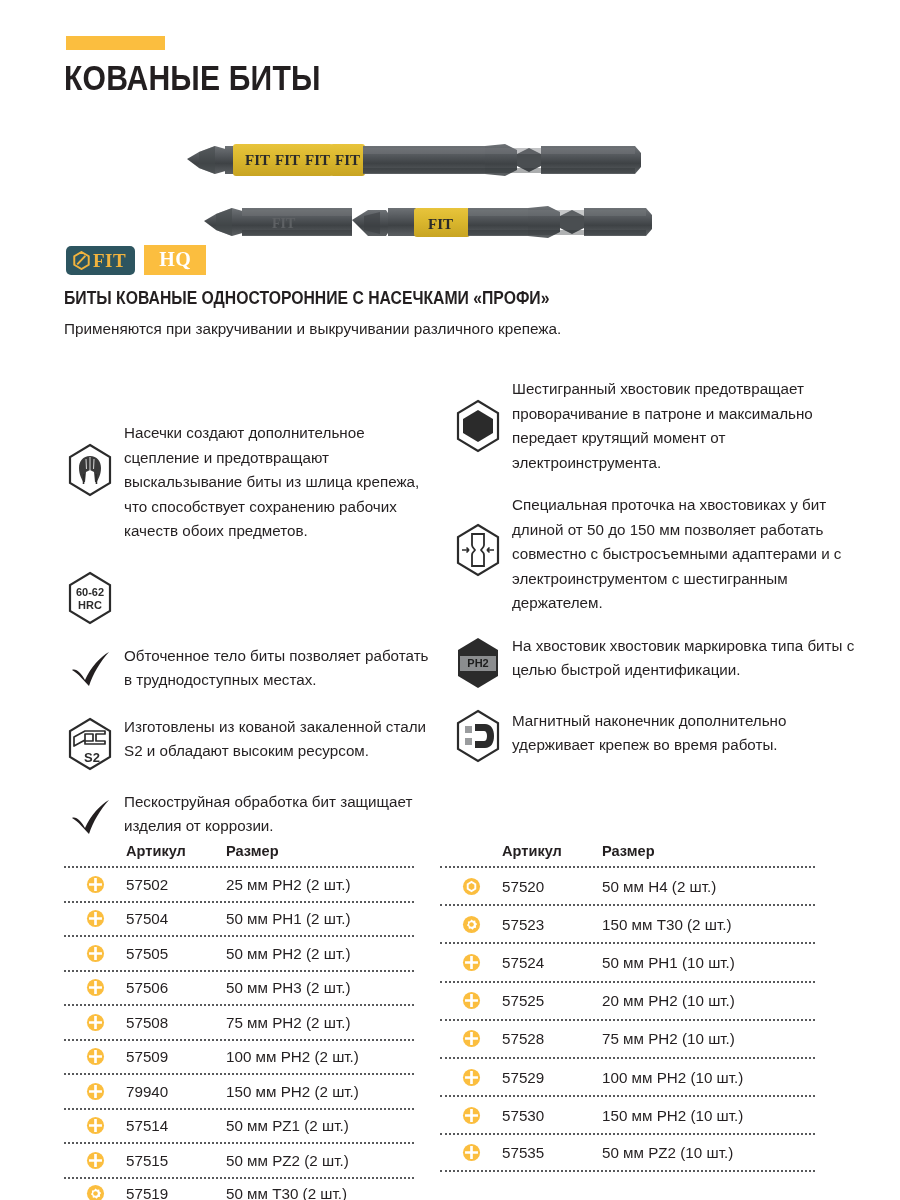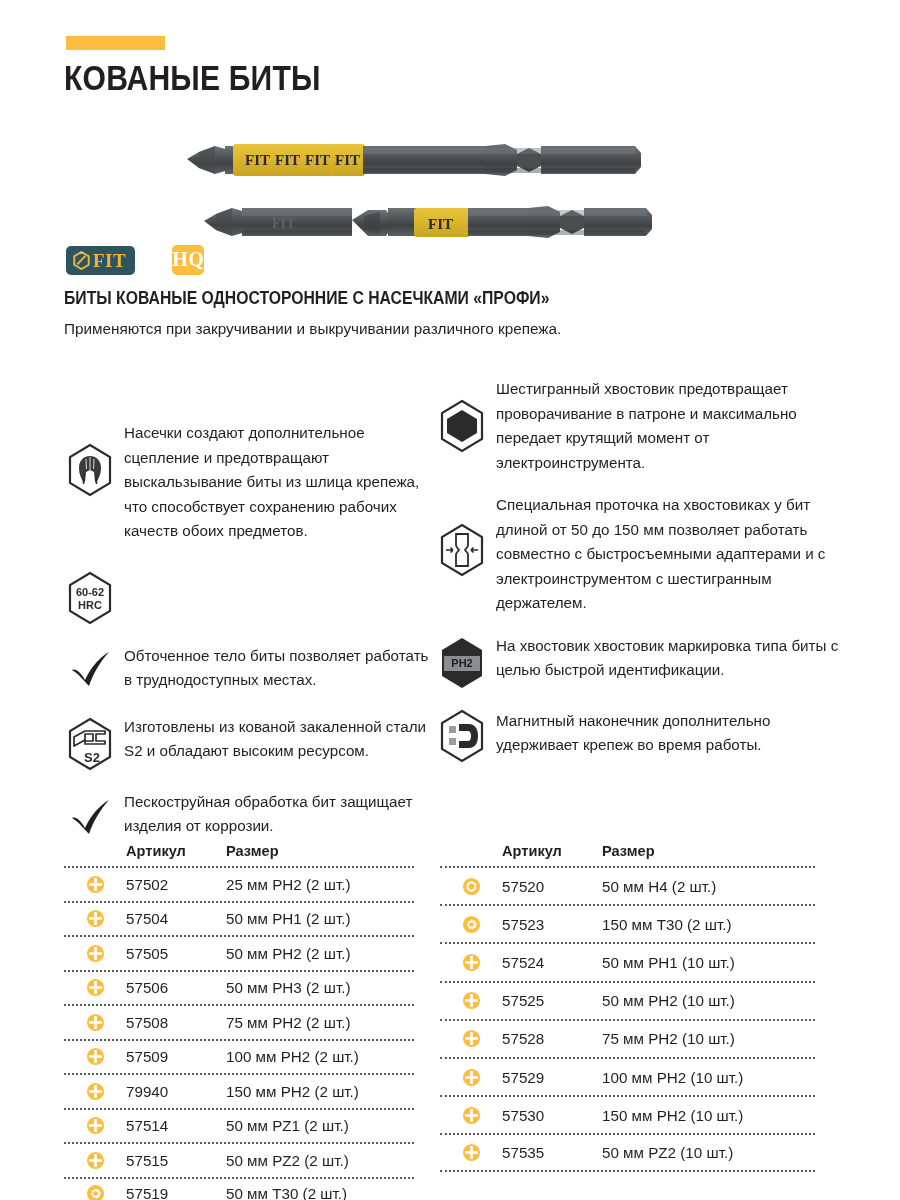--- a/index.html
+++ b/index.html
@@ -40,45 +40,44 @@
     padding: 5px 9px 5px 7px;
     display: flex; align-items: center; gap: 3px;
   }
   .badge-fit .hexmark { width: 17px; height: 19px; display:block; }
   .badge-fit .fit-text {
     color: #f2b33d; font-size: 19px; font-weight: 700;
     letter-spacing: 0.5px; line-height: 19px;
     font-family: "Liberation Serif", serif;
   }
   .badge-hq {
-    background: #fbbe3f; border-radius: 5px;
-    padding: 4px 0 5px; color: #ffffff;
+    background: #fbbe3f; border-radius: 0;
+    padding: 4px 15px 5px; color: #ffffff;
     font-size: 20px; font-weight: 700; line-height: 21px;
     font-family: "Liberation Serif", serif;
     letter-spacing: 0.5px;
-    margin-left: 28px;
   }
 
   
   .subtitle {
     position: absolute; left: 64px; top: 288px;
     font-size: 17.5px; font-weight: 700; color: #231f20;
     transform: scaleX(0.9); transform-origin: left center;
     white-space: nowrap;
   }
   .lead {
     position: absolute; left: 64px; top: 320px;
     font-size: 15.3px; color: #231f20; white-space: nowrap;
   }
 
   
   .features { position: absolute; top: 376px; left: 0; width: 900px; }
   .col { position: absolute; top: 0; }
   .col-left { left: 64px; width: 375px; margin-top: 44px; }
-  .col-right { left: 436px; width: 415px; }
+  .col-right { left: 452px; width: 415px; }
   .feature { display: flex; align-items: flex-start; margin-bottom: 17px; }
   .feature .ficon {
     flex: 0 0 52px; width: 52px; height: 56px;
     display: flex; align-items: center; justify-content: center;
     margin-right: 8px;
   }
   .feature .ftext {
     font-size: 15.2px; line-height: 24.5px; color: #231f20; padding-top: 1px;
   }
   .feat-l0 .ficon { margin-top: 22px; }
@@ -450,21 +449,21 @@
           <div class="td-size">50 мм PH1 (10 шт.)</div>
         </div>
         <div class="trow">
           <div class="td-icon">
             <svg width="19" height="19" viewBox="0 0 20 20">
               <circle cx="10" cy="10" r="9" fill="#fbbe3f"></circle>
               <path d="M8.6 3.2 L11.4 3.2 L11.4 8.6 L16.8 8.6 L16.8 11.4 L11.4 11.4 L11.4 16.8 L8.6 16.8 L8.6 11.4 L3.2 11.4 L3.2 8.6 L8.6 8.6 Z" fill="#ffffff"></path>
             </svg>
           </div>
           <div class="td-art">57525</div>
-          <div class="td-size">50 мм PH2 (10 шт.)</div>
+          <div class="td-size">20 мм PH2 (10 шт.)</div>
         </div>
         <div class="trow">
           <div class="td-icon">
             <svg width="19" height="19" viewBox="0 0 20 20">
               <circle cx="10" cy="10" r="9" fill="#fbbe3f"></circle>
               <path d="M8.6 3.2 L11.4 3.2 L11.4 8.6 L16.8 8.6 L16.8 11.4 L11.4 11.4 L11.4 16.8 L8.6 16.8 L8.6 11.4 L3.2 11.4 L3.2 8.6 L8.6 8.6 Z" fill="#ffffff"></path>
             </svg>
           </div>
           <div class="td-art">57528</div>
           <div class="td-size">75 мм PH2 (10 шт.)</div>

